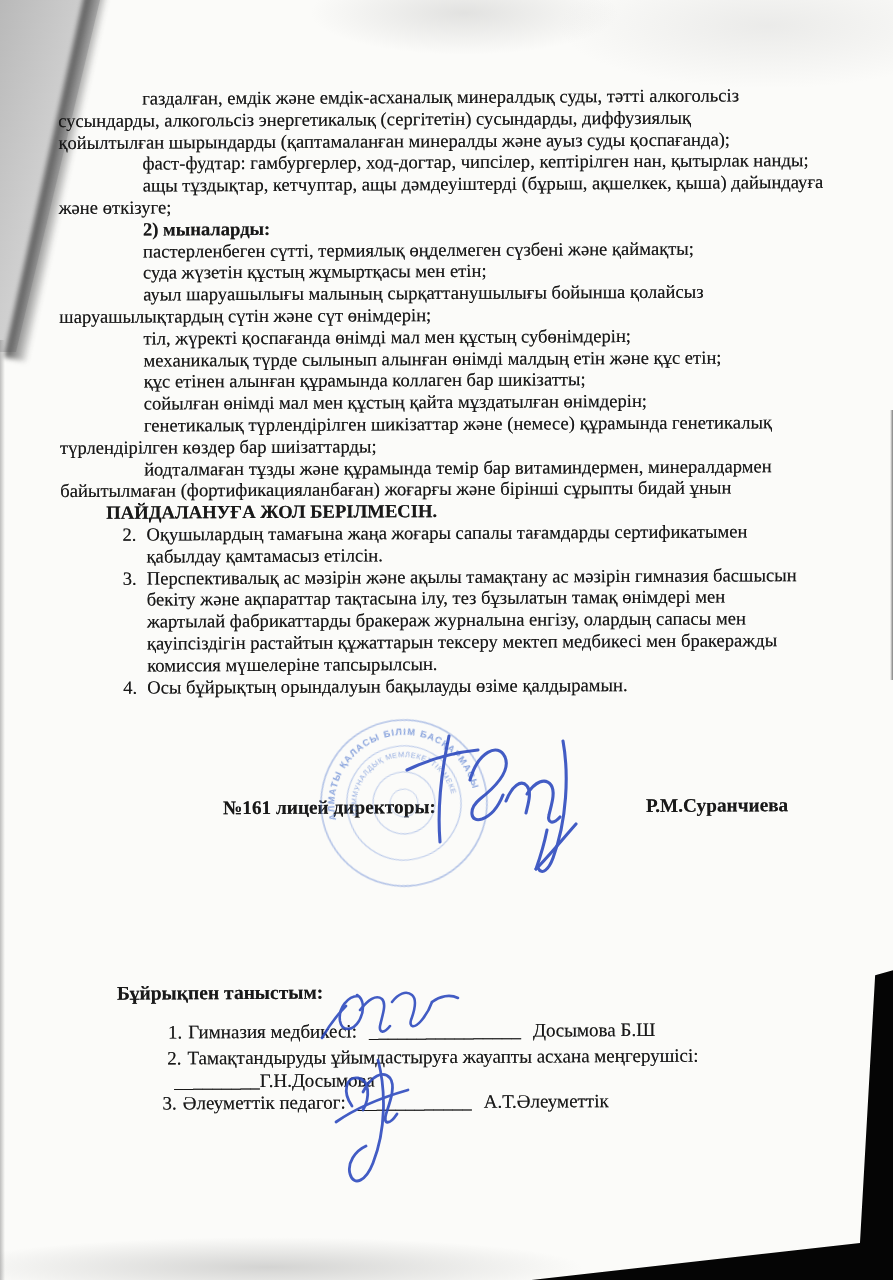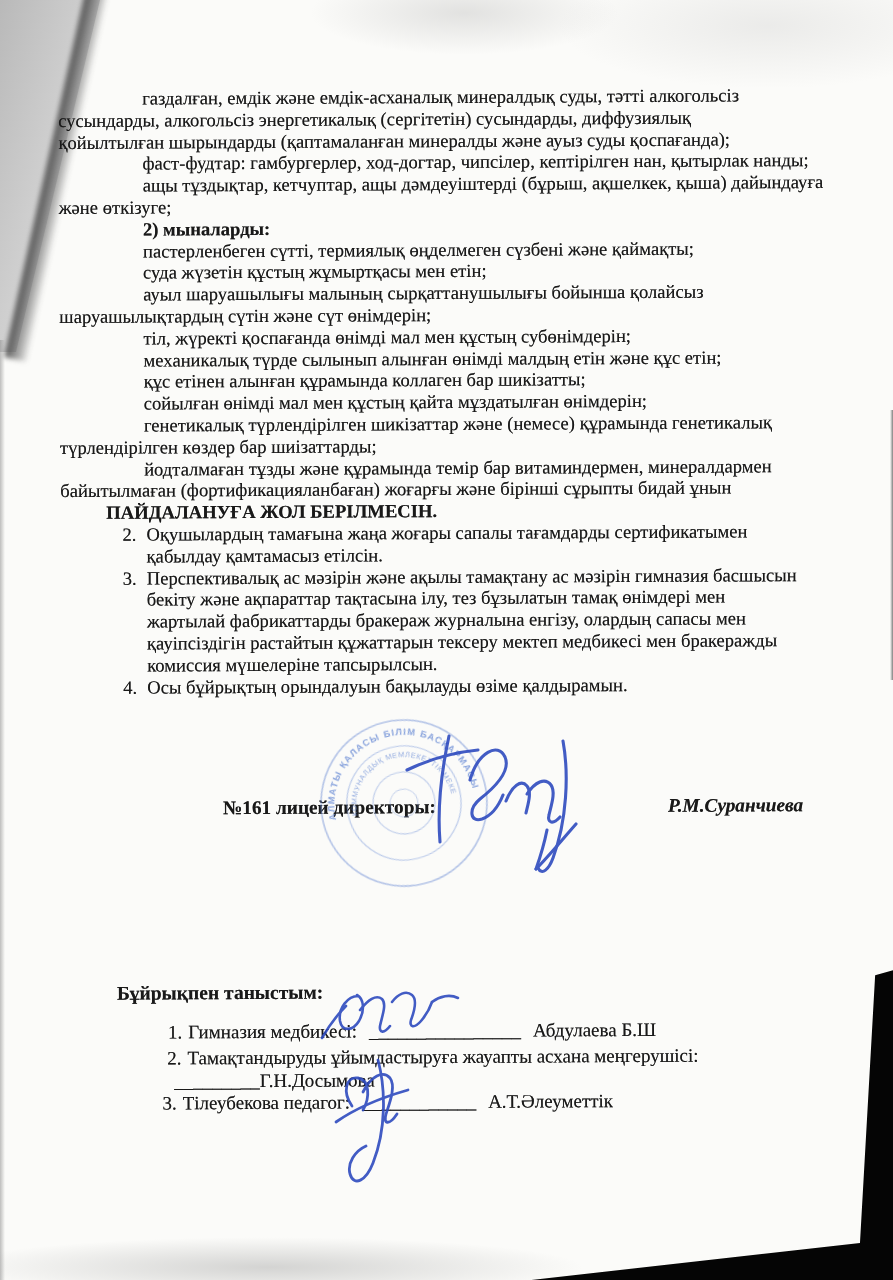--- a/index.html
+++ b/index.html
@@ -48,21 +48,21 @@
   }
   .textcol{position:absolute;left:61px;top:86px;width:790px;font-size:18.6px;line-height:21.8px;}
   .ln{white-space:nowrap;}
   .ind1{padding-left:84px;}
   .ind2{padding-left:46px;}
   .b{font-weight:bold;}
   .item{position:relative;padding-left:86px;}
   .item .num{position:absolute;left:62px;top:0;}
   .director-row{position:absolute;top:796px;left:0;width:100%;font-size:19.3px;}
   .director-row .lbl{position:absolute;left:222px;top:0;white-space:nowrap;}
-  .director-row .nm{position:absolute;left:667px;top:0;white-space:nowrap;font-style:italic;}
+  .director-row .nm{position:absolute;left:645px;top:0;white-space:nowrap;}
   .ack-title{position:absolute;left:115px;top:981px;font-size:19.5px;white-space:nowrap;}
   .ack-row{position:absolute;font-size:19px;white-space:nowrap;}
   .ack-row .gap-s{margin-left:6px;}
   .ack-row .gap-m{margin-left:12px;}
   #ack1{left:166px;top:1020px;}
   #ack2{left:165px;top:1046px;}
   #ack2b{left:172px;top:1069px;}
   #ack3{left:160px;top:1091px;}
   
   .stamp{position:absolute;left:316px;top:711px;pointer-events:none;}
@@ -123,30 +123,30 @@
   </div>
 
   <div class="director-row">
     <span class="lbl b">№161 лицей директоры:</span>
     <span class="nm b">Р.М.Суранчиева</span>
   </div>
 
   <div class="ack-title b">Бұйрықпен таныстым:</div>
 
   <div class="ack-row" id="ack1">
-    <span>1.</span><span class="gap-s">Гимназия медбикесі:</span><span class="gap-m">________________</span><span class="gap-m">Абдулаева Б.Ш</span>
+    <span>1.</span><span class="gap-s">Гимназия медбикесі:</span><span class="gap-m">________________</span><span class="gap-m">Досымова Б.Ш</span>
   </div>
   <div class="ack-row" id="ack2">
     <span>2.</span><span class="gap-s">Тамақтандыруды ұйымдастыруға жауапты асхана меңгерушісі:</span>
   </div>
   <div class="ack-row" id="ack2b">
     <span>_________</span><span>Г.Н.Досымова</span>
   </div>
   <div class="ack-row" id="ack3">
-    <span>3.</span><span class="gap-s">Тілеубекова педагог:</span><span class="gap-m">____________</span><span class="gap-m">А.Т.Әлеуметтік</span>
+    <span>3.</span><span class="gap-s">Әлеуметтік педагог:</span><span class="gap-m">____________</span><span class="gap-m">А.Т.Әлеуметтік</span>
   </div>
 </div>
 
 <svg class="stamp" width="176" height="180" viewBox="0 0 176 180">
   <defs>
     <filter id="soft">
         <feGaussianBlur stdDeviation="0.55"></feGaussianBlur>
       </filter>
     <path id="arcTop" d="M 18,94 A 70,70 0 1 1 158,94"></path>
     <path id="arcIn" d="M 40,94 A 48,48 0 1 1 136,94"></path>

